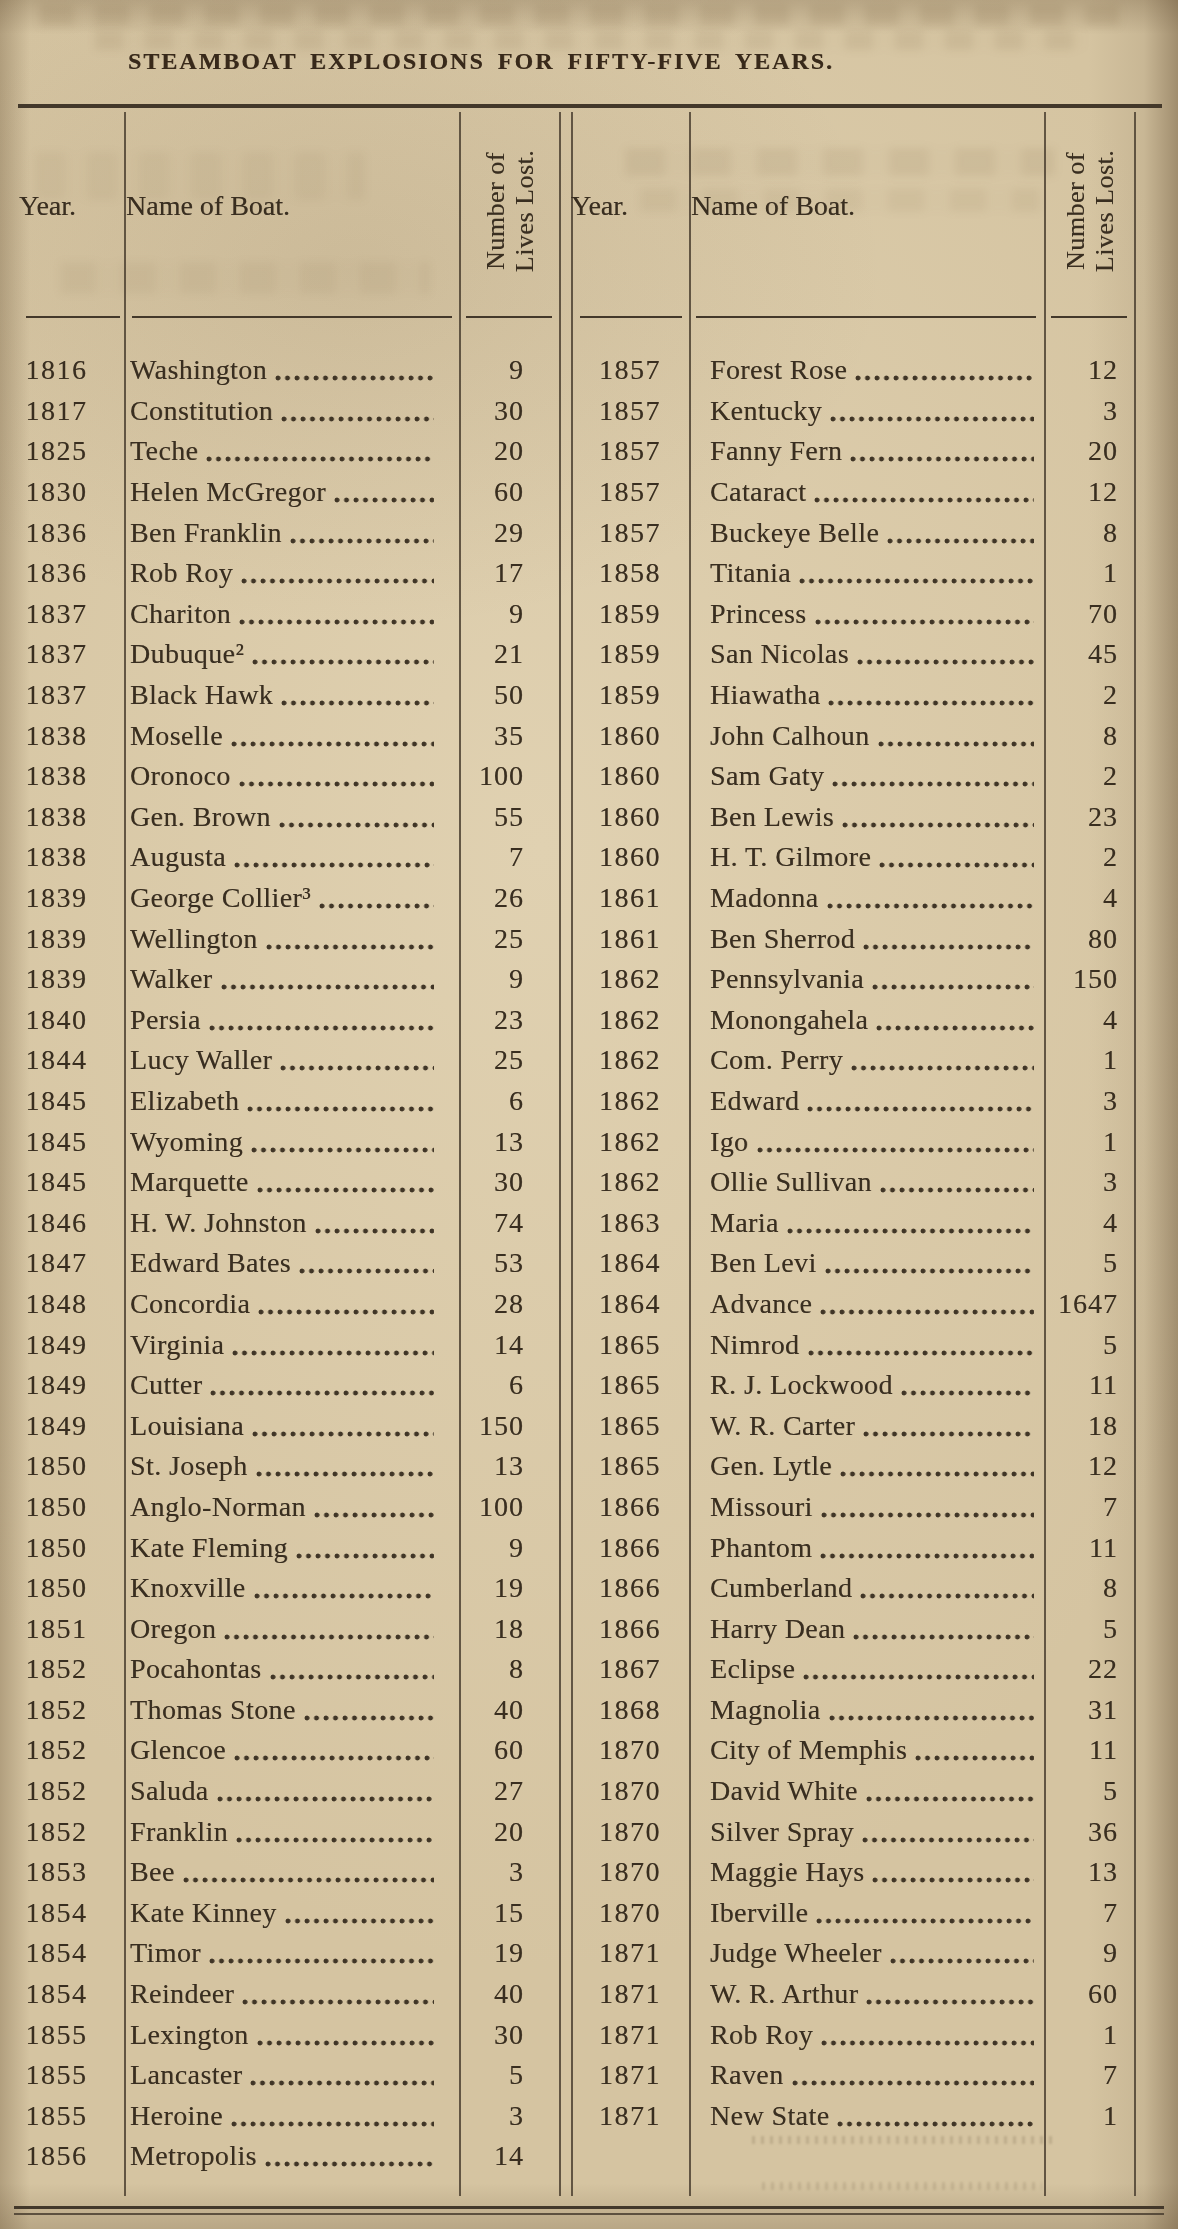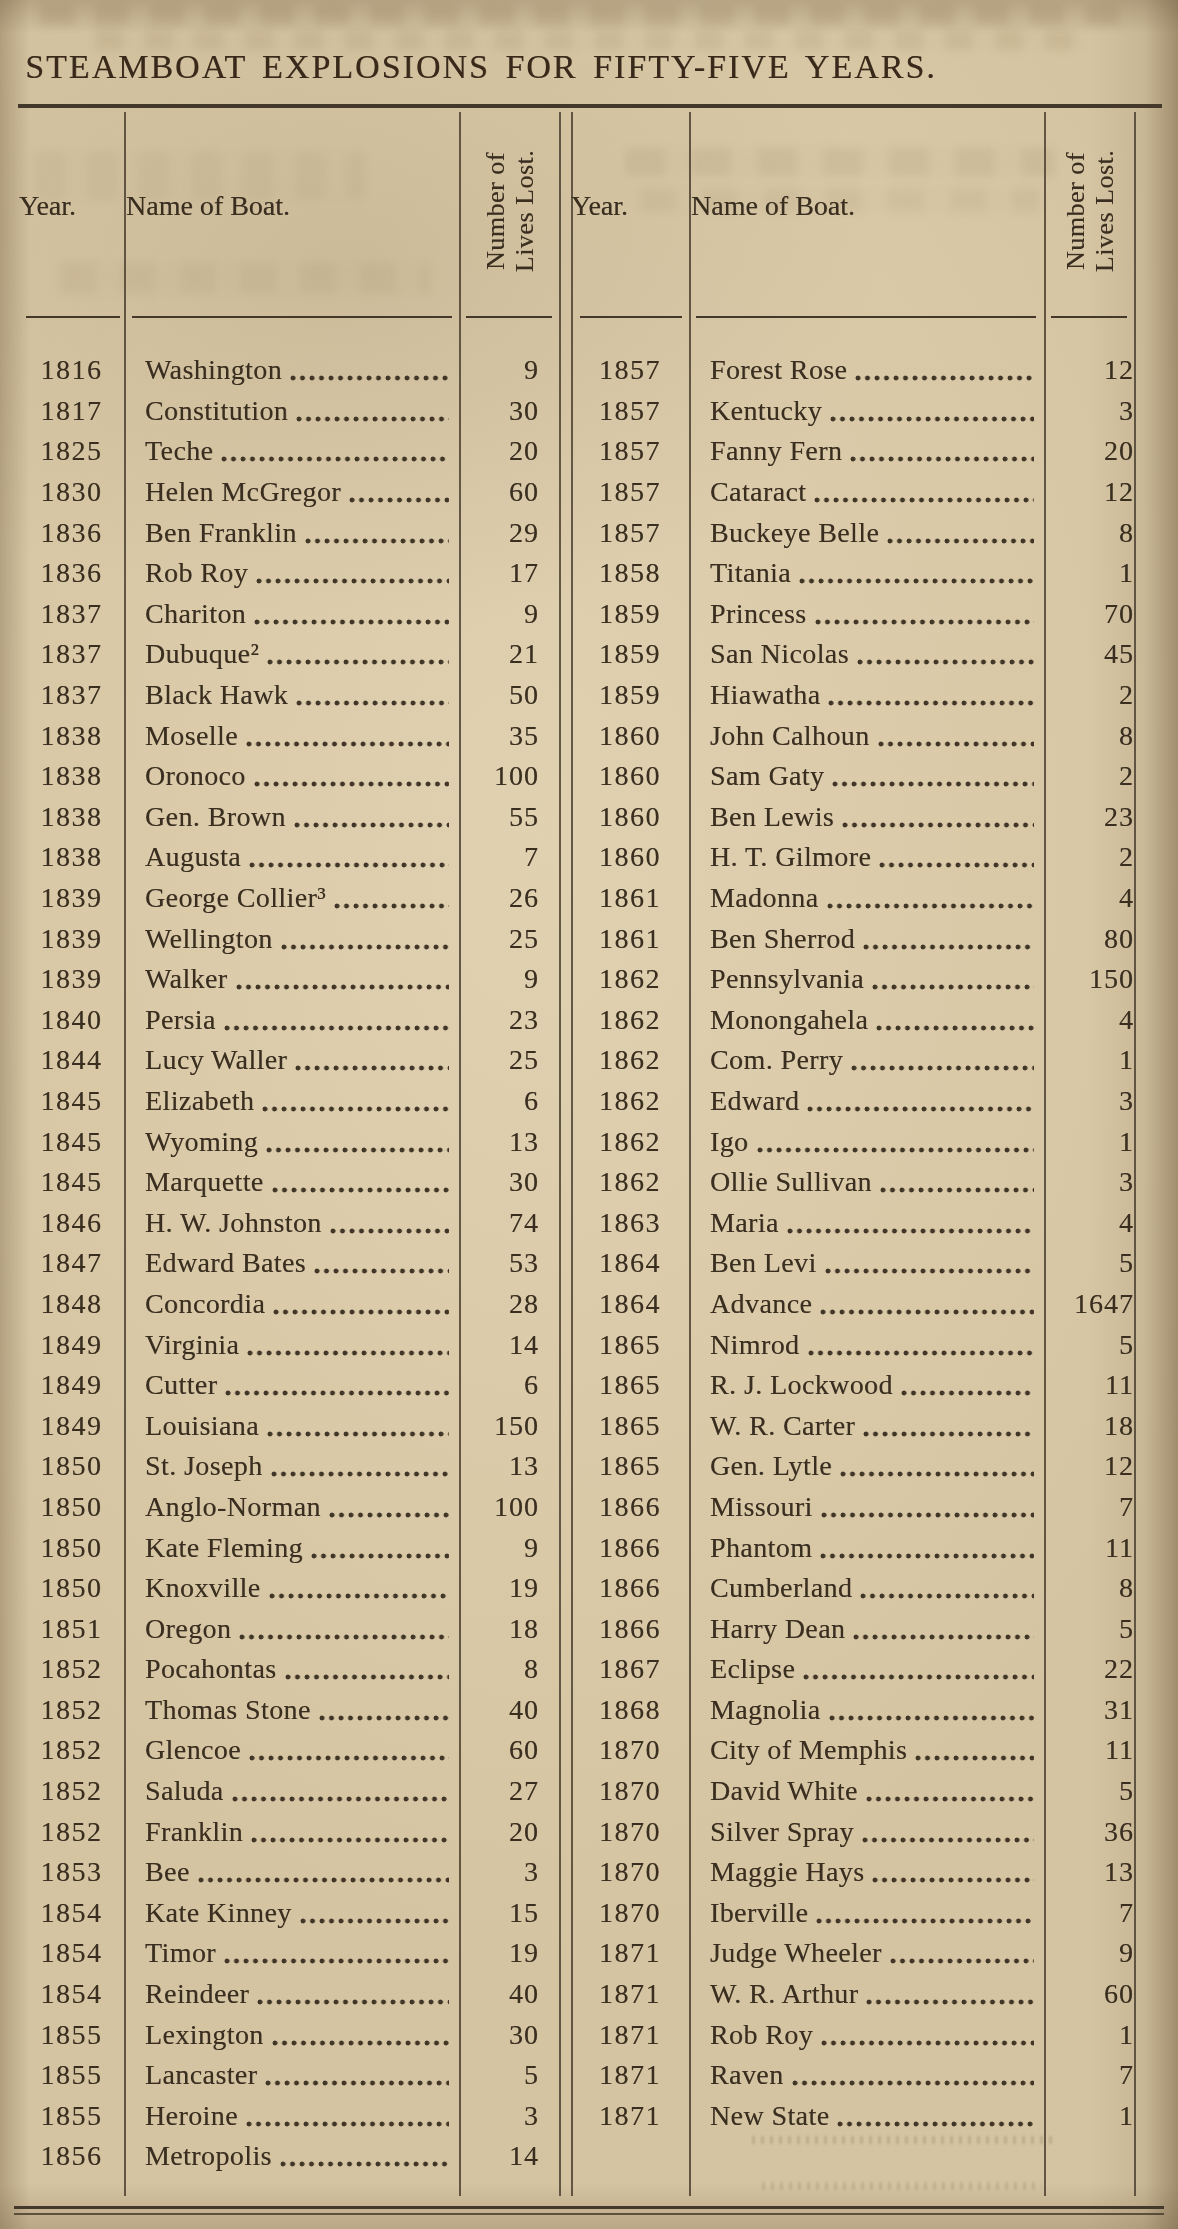--- a/index.html
+++ b/index.html
@@ -22,21 +22,21 @@
   .g2{top:30px;left:95px;width:990px;height:20px;background:repeating-linear-gradient(90deg, rgba(122,98,64,.24) 0 28px, rgba(122,98,64,.04) 28px 50px);}
   .g3{top:148px;left:625px;width:430px;height:28px;background:repeating-linear-gradient(90deg, rgba(118,94,60,.20) 0 40px, rgba(118,94,60,.03) 40px 66px);}
   .g4{top:188px;left:640px;width:400px;height:24px;background:repeating-linear-gradient(90deg, rgba(118,94,60,.16) 0 36px, rgba(118,94,60,.03) 36px 62px);}
   .g5{top:152px;left:35px;width:330px;height:48px;background:repeating-linear-gradient(90deg, rgba(118,94,60,.13) 0 30px, rgba(118,94,60,.02) 30px 52px);}
   .g6{top:262px;left:60px;width:370px;height:32px;background:repeating-linear-gradient(90deg, rgba(118,94,60,.15) 0 36px, rgba(118,94,60,.03) 36px 60px);}
   .g7{top:2136px;left:752px;width:300px;height:8px;filter:blur(1px);opacity:.35;background:repeating-linear-gradient(90deg, rgba(90,72,48,.55) 0 3px, rgba(90,72,48,0) 3px 9px);}
   .g8{top:2182px;left:762px;width:280px;height:8px;filter:blur(1px);opacity:.3;background:repeating-linear-gradient(90deg, rgba(90,72,48,.5) 0 3px, rgba(90,72,48,0) 3px 9px);}
 
   .title{
     position:absolute;top:48px;left:0;width:962px;text-align:center;
-    font-size:34px;font-weight:400;letter-spacing:2px;word-spacing:5px;
+    font-size:24px;font-weight:700;letter-spacing:2px;word-spacing:5px;
     color:#38291a;text-shadow:0.4px 0.4px 0 rgba(56,41,26,.55);
     white-space:nowrap;
   }
   .hrule{position:absolute;background:#43382a;}
   .vrule{position:absolute;width:2px;top:112px;height:2084px;background:#4d4232;opacity:.85;}
 
   .hdr{
     position:absolute;top:190px;font-size:28px;text-align:left;
     color:#392e20;text-shadow:0.3px 0.3px 0 rgba(57,46,32,.5);white-space:nowrap;
   }
@@ -57,21 +57,21 @@
   .cn{display:flex;align-items:center;padding-left:21px;padding-right:8px;letter-spacing:.4px;text-shadow:0.3px 0.3px 0 rgba(57,46,32,.45);overflow:hidden;}
   .nm{white-space:nowrap;}
   .leader{
     flex:1;height:6px;margin-left:8px;margin-right:2px;min-width:14px;
     transform:translateY(8px);
     background-image:radial-gradient(circle at 3px 3px, #403526 2.1px, rgba(64,53,38,0) 2.8px);
     background-size:9.5px 6px;background-repeat:repeat-x;
   }
   .cl{text-align:right;letter-spacing:1px;text-shadow:0.3px 0.3px 0 rgba(57,46,32,.45);}
   .row-l .cl{padding-right:20px;}
-  .row-r .cl{}
+  .row-r .cl{padding-right:16px;}
 </style>
 </head>
 <body>
 
 <div class="page">
 
   <div class="ghost g1"></div>
   <div class="ghost g2"></div>
   <div class="ghost g3"></div>
   <div class="ghost g4"></div>
@@ -110,21 +110,21 @@
     </div>
   </div>
 
   <div class="hrule" style="left:26px;top:316px;width:94px;height:2px;"></div>
   <div class="hrule" style="left:132px;top:316px;width:320px;height:2px;"></div>
   <div class="hrule" style="left:466px;top:316px;width:86px;height:2px;"></div>
   <div class="hrule" style="left:580px;top:316px;width:102px;height:2px;"></div>
   <div class="hrule" style="left:696px;top:316px;width:340px;height:2px;"></div>
   <div class="hrule" style="left:1051px;top:316px;width:76px;height:2px;"></div>
 
-  <div class="rows" id="rows-left" style="left:19px;">
+  <div class="rows" id="rows-left" style="left:4px;">
       <div class="row row-l">
         <div class="cy">1816</div>
         <div class="cn">
           <span class="nm">Washington</span>
           <span class="leader"></span>
         </div>
         <div class="cl">9</div>
       </div>
       <div class="row row-l">
         <div class="cy">1817</div>

